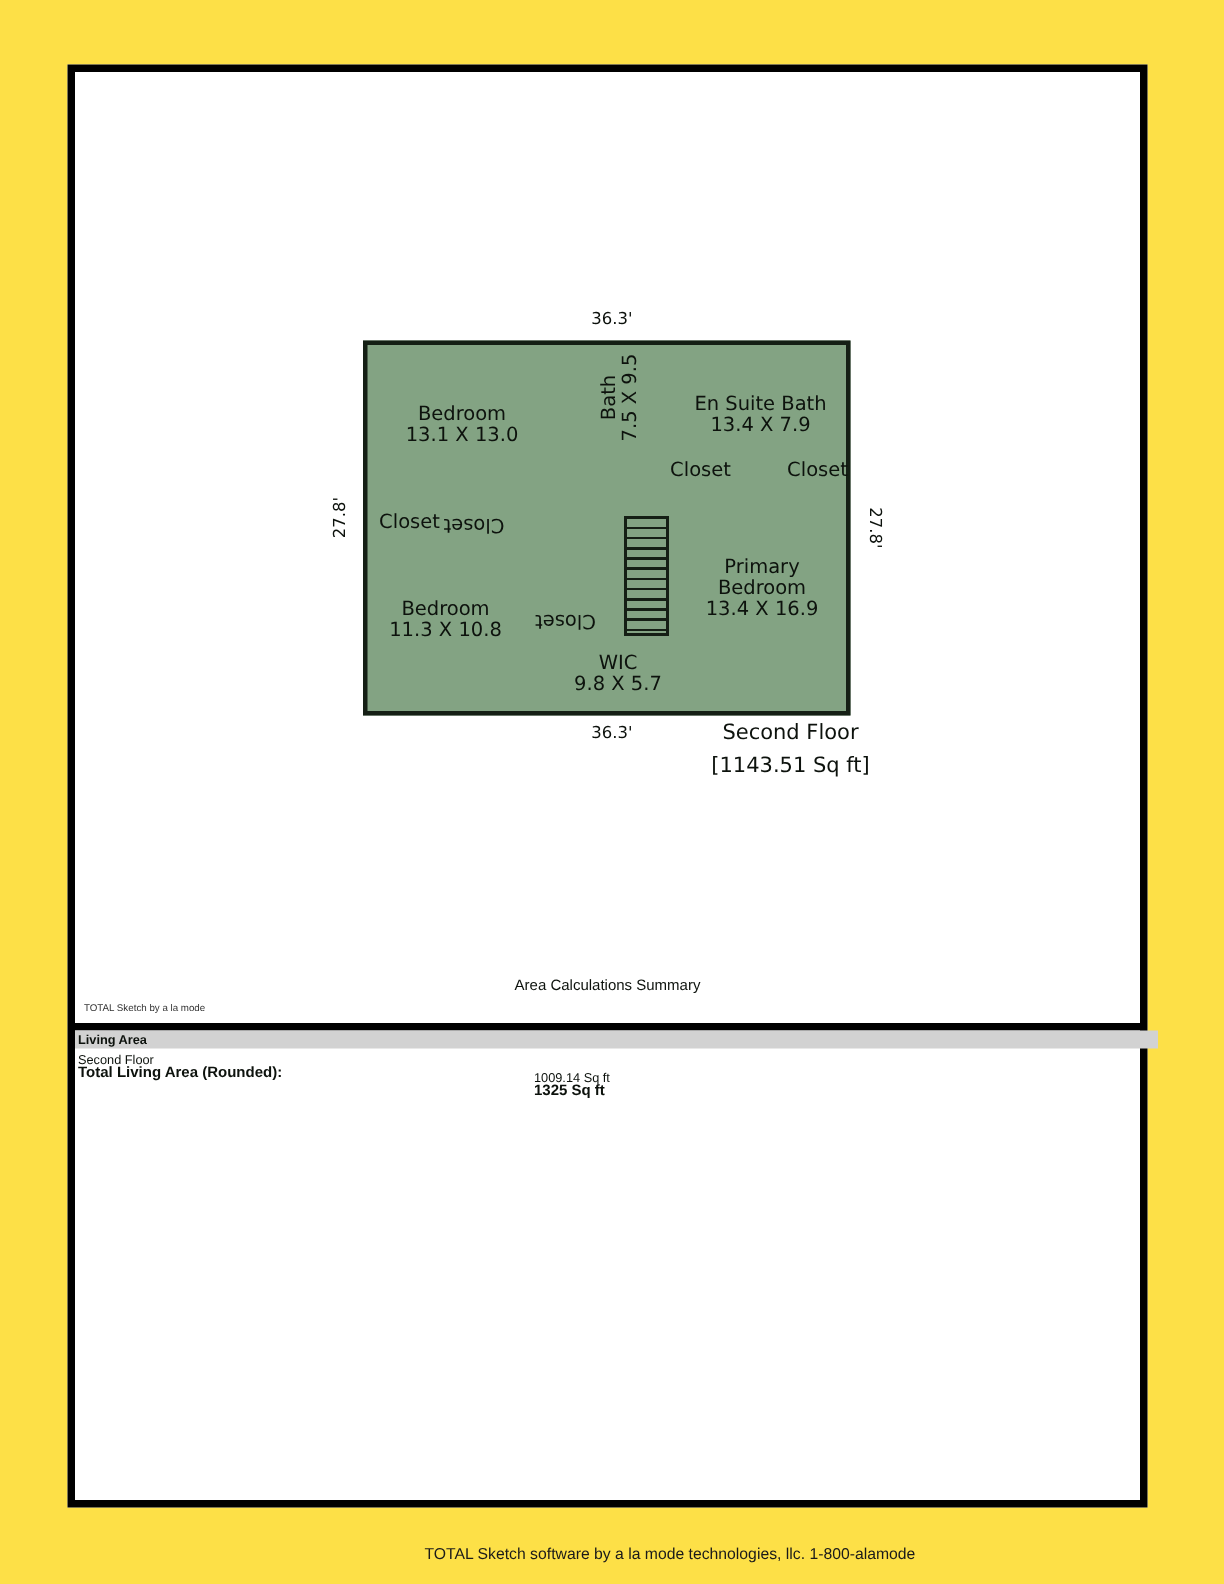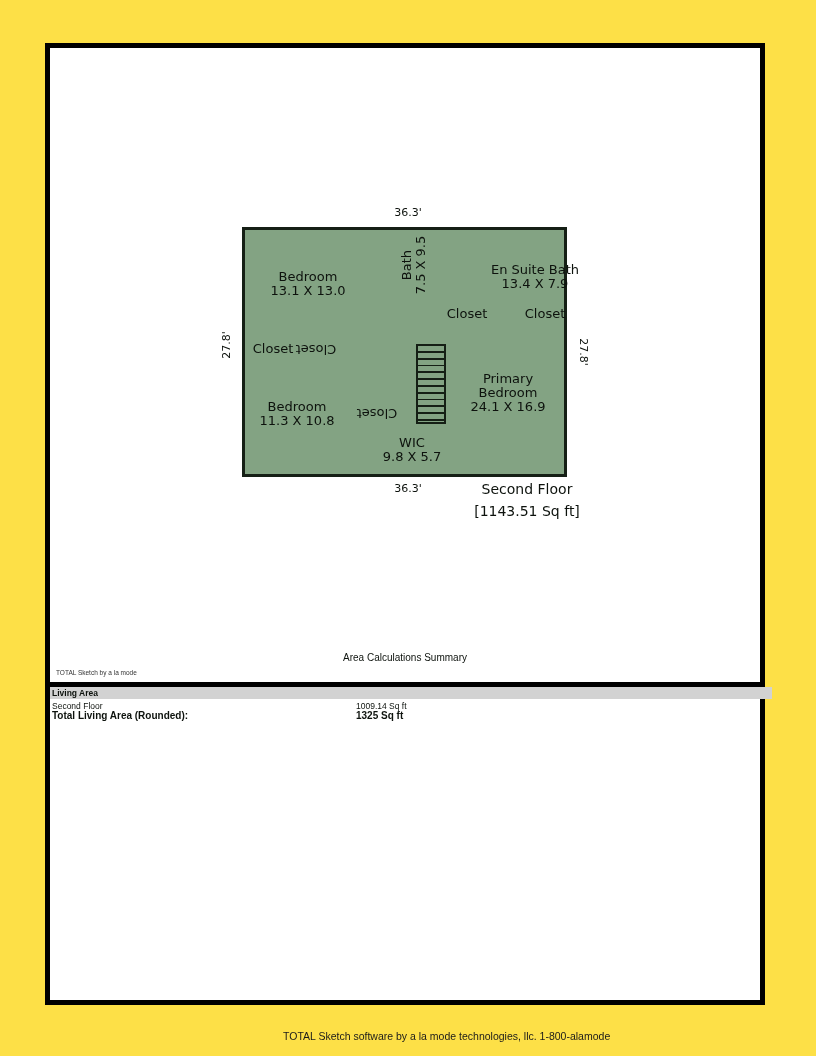--- a/index.html
+++ b/index.html
@@ -35,21 +35,21 @@
 
   
   .attribution{position:absolute;left:56px;top:669px;font-size:6.5px;color:#333;}
   .summary-title{position:absolute;left:405px;top:652px;transform:translateX(-50%);
                  font-size:10px;font-weight:normal;white-space:nowrap;}
   .divider-bar{position:absolute;left:48px;top:682px;width:714px;height:5px;background:#000;}
   .section-bar{position:absolute;left:50px;top:687px;width:722px;height:12px;
                background:var(--bar-gray);}
   .section-bar span{position:absolute;left:2px;top:1px;font-size:8.5px;font-weight:bold;}
   .sum-label{position:absolute;left:52px;font-size:8.5px;white-space:nowrap;}
-  .sum-value{position:absolute;left:356px;font-size:8.5px;white-space:nowrap;}
+  .sum-value{position:absolute;left:356px;font-size:8.5px;white-space:nowrap;margin-top:12px;}
   .row-1{top:701px;}
   .row-total{top:710px;font-size:10px;font-weight:bold;}
 
   .footer-text{position:absolute;left:283px;top:1030px;font-size:10.5px;color:#1a1a1a;white-space:nowrap;}
 </style>
 </head>
 <body>
 
 <div class="page">
 
@@ -61,32 +61,32 @@
 
     <div class="plan-label dim-label" style="left:408px;top:213px;">36.3'</div>
     <div class="plan-label dim-label" style="left:408px;top:489px;">36.3'</div>
     <div class="plan-label dim-label rot-ccw" style="left:227px;top:345px;">27.8'</div>
     <div class="plan-label dim-label rot-cw" style="left:583px;top:352px;">27.8'</div>
 
     <div class="plan-label" style="left:308px;top:284px;">Bedroom
 13.1 X 13.0</div>
     <div class="plan-label rot-ccw" style="left:414px;top:265px;">Bath
 7.5 X 9.5</div>
-    <div class="plan-label" style="left:507px;top:277px;margin-left:28px;">En Suite Bath
+    <div class="plan-label" style="left:507px;top:277px;">En Suite Bath
 13.4 X 7.9</div>
     <div class="plan-label" style="left:467px;top:314px;">Closet</div>
     <div class="plan-label" style="left:545px;top:314px;">Closet</div>
     <div class="plan-label" style="left:273px;top:349px;">Closet</div>
     <div class="plan-label rot-180" style="left:316px;top:349px;">Closet</div>
     <div class="plan-label" style="left:297px;top:414px;">Bedroom
 11.3 X 10.8</div>
     <div class="plan-label rot-180" style="left:377px;top:413px;">Closet</div>
     <div class="plan-label" style="left:508px;top:393px;">Primary
 Bedroom
-24.1 X 16.9</div>
+13.4 X 16.9</div>
     <div class="plan-label" style="left:412px;top:450px;">WIC
 9.8 X 5.7</div>
 
     <div class="plan-label big-label" style="left:527px;top:489px;">Second Floor</div>
     <div class="plan-label big-label" style="left:527px;top:511px;">[1143.51 Sq ft]</div>
   </div>
 
   <div>
     <div class="attribution">TOTAL Sketch by a la mode</div>
     <div class="summary-title">Area Calculations Summary</div>

